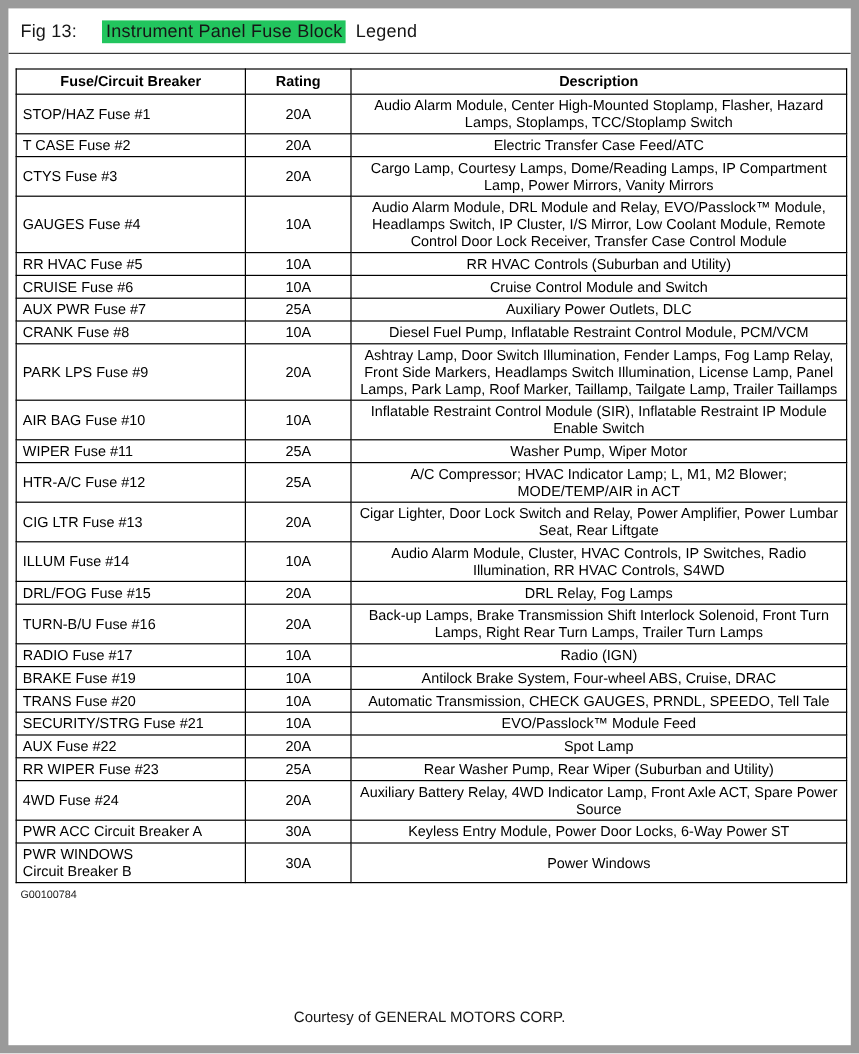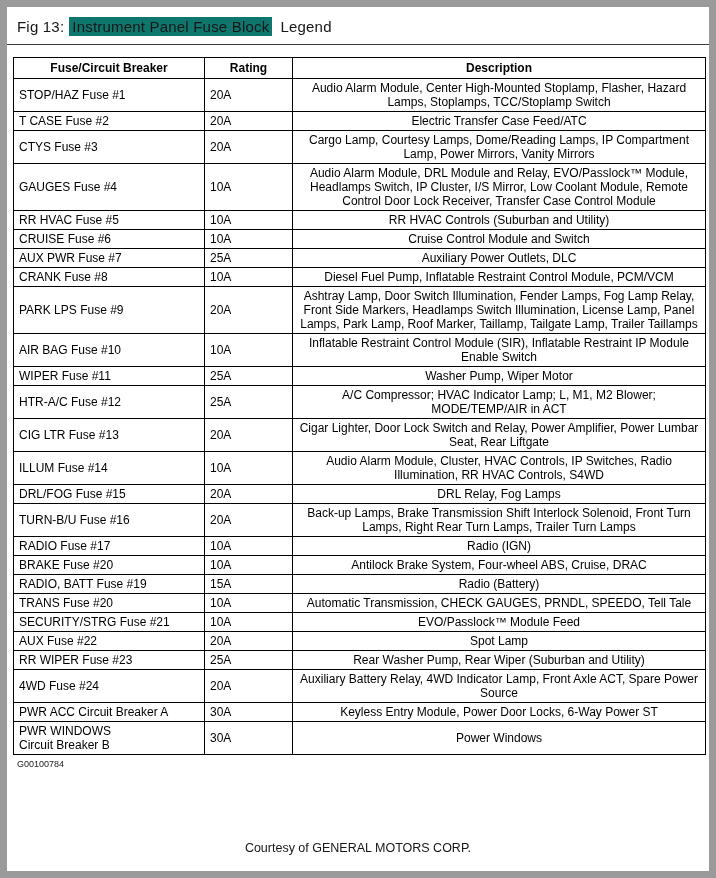--- a/index.html
+++ b/index.html
@@ -14,21 +14,21 @@
     overflow: hidden;
   }
   .title-bar {
     padding: 11px 10px 9px 10px;
     border-bottom: 1px solid #3a3a3a;
     font-size: 15px;
     color: #161616;
     letter-spacing: 0.2px;
   }
   .title-bar span { display: inline; }
-  .title-prefix { margin-right: 5px; }
+  .title-prefix { margin-right: 21px; }
   .title-highlight { background: #ffff00; padding: 1px 3px; }
   .title-suffix { margin-left: 8px; }
 
   table.fuse-table {
     margin: 12px 5px 0 6px;
     border-collapse: collapse;
     table-layout: fixed;
     width: 692px;
     font-size: 12px;
     line-height: 14px;
@@ -39,21 +39,21 @@
     padding: 2px 5px;
     vertical-align: middle;
   }
   .fuse-table th {
     font-weight: bold;
     text-align: center;
     font-size: 12px;
     padding: 3px 4px;
   }
   td.fuse-cell { text-align: left; white-space: pre-line; }
-  td.rating-cell { }
+  td.rating-cell { text-align: center; }
   td.desc-cell { text-align: center; }
 
   .image-code {
     margin: 4px 0 0 10px;
     font-size: 9px;
     color: #222;
   }
   .courtesy {
     position: absolute;
     bottom: 16px;
@@ -63,21 +63,21 @@
     font-size: 12.5px;
     color: #161616;
   }
 </style>
 </head>
 <body>
 
 <div class="page" style="border-color: rgb(154, 154, 154);">
 
   <div class="title-bar">
-    <span class="title-prefix">Fig 13:</span><span class="title-highlight" style="background-color: #0f766e;">Instrument Panel Fuse Block</span><span class="title-suffix">Legend</span>
+    <span class="title-prefix">Fig 13:</span><span class="title-highlight" style="background-color: #22c55e;">Instrument Panel Fuse Block</span><span class="title-suffix">Legend</span>
   </div>
 
   <table class="fuse-table">
     <colgroup>
       <col style="width:191px">
       <col style="width:88px">
       <col style="width:413px">
     </colgroup>
     <thead>
       <tr>
@@ -166,28 +166,23 @@
           <td class="fuse-cell">TURN-B/U Fuse #16</td>
           <td class="rating-cell">20A</td>
           <td class="desc-cell">Back-up Lamps, Brake Transmission Shift Interlock Solenoid, Front Turn Lamps, Right Rear Turn Lamps, Trailer Turn Lamps</td>
         </tr>
         <tr>
           <td class="fuse-cell">RADIO Fuse #17</td>
           <td class="rating-cell">10A</td>
           <td class="desc-cell">Radio (IGN)</td>
         </tr>
         <tr>
-          <td class="fuse-cell">BRAKE Fuse #20</td>
+          <td class="fuse-cell">BRAKE Fuse #19</td>
           <td class="rating-cell">10A</td>
           <td class="desc-cell">Antilock Brake System, Four-wheel ABS, Cruise, DRAC</td>
-        </tr>
-        <tr>
-          <td class="fuse-cell">RADIO, BATT Fuse #19</td>
-          <td class="rating-cell">15A</td>
-          <td class="desc-cell">Radio (Battery)</td>
         </tr>
         <tr>
           <td class="fuse-cell">TRANS Fuse #20</td>
           <td class="rating-cell">10A</td>
           <td class="desc-cell">Automatic Transmission, CHECK GAUGES, PRNDL, SPEEDO, Tell Tale</td>
         </tr>
         <tr>
           <td class="fuse-cell">SECURITY/STRG Fuse #21</td>
           <td class="rating-cell">10A</td>
           <td class="desc-cell">EVO/Passlock™ Module Feed</td>

